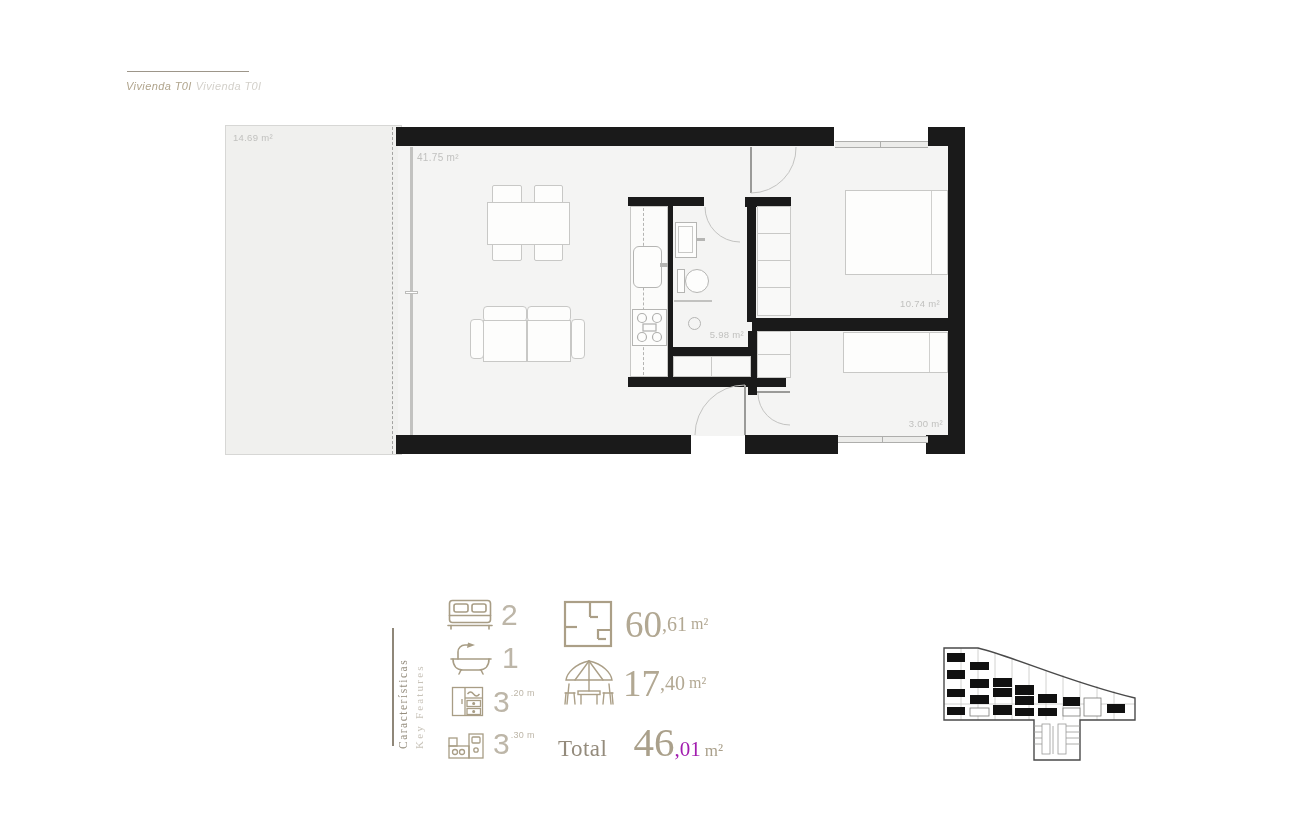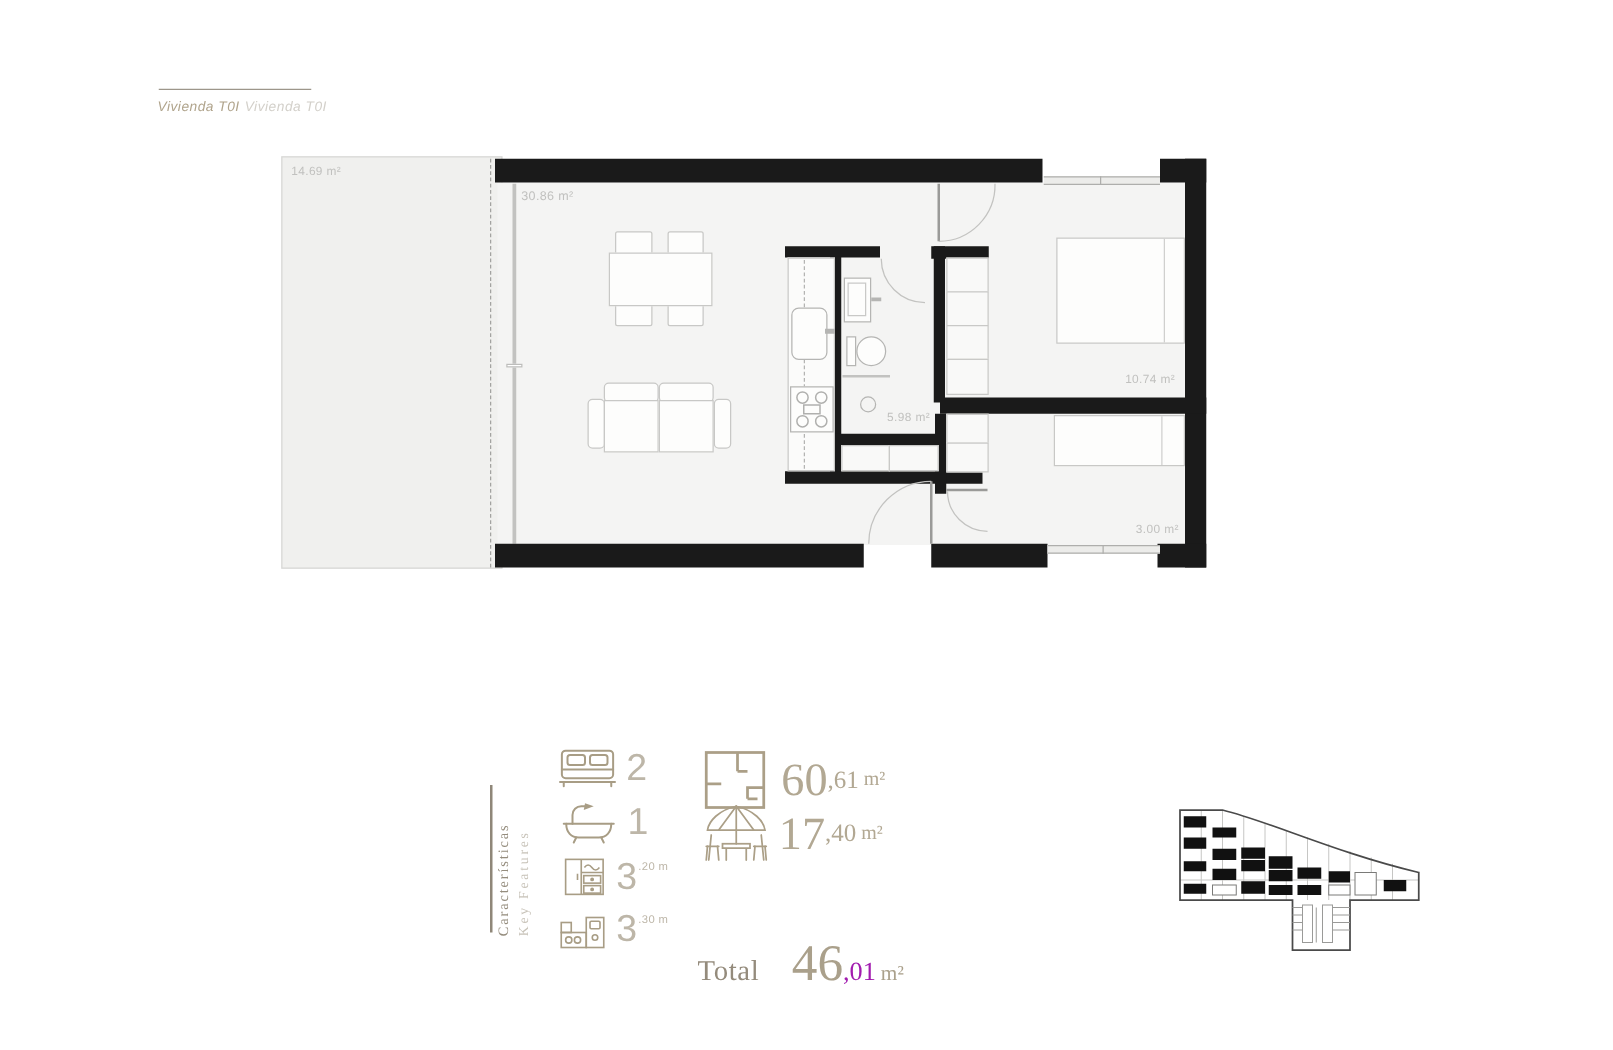--- a/index.html
+++ b/index.html
@@ -89,21 +89,21 @@
 
   <svg class="abs" style="left:0;top:0;" width="1290" height="840" viewBox="0 0 1290 840">
     <g fill="none" stroke="#c3c3c1" stroke-width="1">
       <path d="M751,193 A45,45 0 0 0 796,147"></path>
       <path d="M705,207 A35,35 0 0 0 740,242"></path>
       <path d="M695,435 A50,50 0 0 1 745,385"></path>
       <path d="M758,393 A32,32 0 0 0 790,425"></path>
     </g>
   </svg>
 
-  <div class="rlabel" style="left:417px;top:152px;font-size:10px;">30.86 m²</div>
+  <div class="rlabel" style="left:417px;top:152px;font-size:10px;">41.75 m²</div>
 
   <div class="furn" style="left:492px;top:185px;width:30px;height:19px;border-radius:2px;"></div>
   <div class="furn" style="left:534px;top:185px;width:29px;height:19px;border-radius:2px;"></div>
   <div class="furn" style="left:492px;top:243px;width:30px;height:18px;border-radius:2px;"></div>
   <div class="furn" style="left:534px;top:243px;width:29px;height:18px;border-radius:2px;"></div>
   <div class="furn" style="left:487px;top:202px;width:83px;height:43px;"></div>
 
   <div class="furn" style="left:483px;top:306px;width:44px;height:16px;border-radius:4px;"></div>
   <div class="furn" style="left:527px;top:306px;width:44px;height:16px;border-radius:4px;"></div>
   <div class="furn" style="left:470px;top:319px;width:14px;height:40px;border-radius:4px;"></div>
@@ -238,21 +238,21 @@
           <path d="M48,30 h-13 v9"></path>
           <line x1="35" y1="39" x2="43" y2="39"></line>
         </g>
       </svg>
     </span>
     <span class="anum">60</span>
       <span class="afrac">,61</span>
       <span class="aunit">m²</span>
   </div>
 
-  <div class="arow" style="left:561px;top:642px;">
+  <div class="arow" style="left:561px;top:658px;">
     <span class="aicon">
       <svg width="56" height="50" viewBox="0 0 56 50">
         <g fill="none" stroke="currentColor" stroke-width="1.4" stroke-linecap="round">
           <path d="M28,3 C14,6 6,15 5,22 L51,22 C50,15 42,6 28,3 z"></path>
           <line x1="28" y1="3" x2="14" y2="22"></line>
           <line x1="28" y1="3" x2="28" y2="22"></line>
           <line x1="28" y1="3" x2="42" y2="22"></line>
           <line x1="28" y1="22" x2="28" y2="33"></line>
           <rect x="17" y="33" width="22" height="3.5"></rect>
           <line x1="20" y1="37" x2="20" y2="46"></line>
@@ -264,21 +264,21 @@
             <path d="M42,35 h10"></path>
             <path d="M43,35 l-1,11 M51,35 l1,11"></path>
         </g>
       </svg>
     </span>
     <span class="anum">17</span>
       <span class="afrac">,40</span>
       <span class="aunit">m²</span>
   </div>
 
-  <div class="trow" style="left:558px;top:750px;justify-content:flex-end;">
+  <div class="trow" style="left:558px;top:722px;justify-content:flex-end;">
     <span class="tlabel">Total</span>
     <span class="tnum">46</span>
       <span class="afrac" style="font-size:21px;color:#a21caf;">,01</span>
       <span class="aunit" style="font-size:17px;color:#aaa08b;">m²</span>
   </div>
 </div>
 
 <svg class="abs" style="left:938px;top:642px;" width="200" height="124" viewBox="0 0 200 124">
   <g fill="none" stroke="#c6c6c4" stroke-width="0.8">
     <line x1="23" y1="6" x2="23" y2="78"></line>

